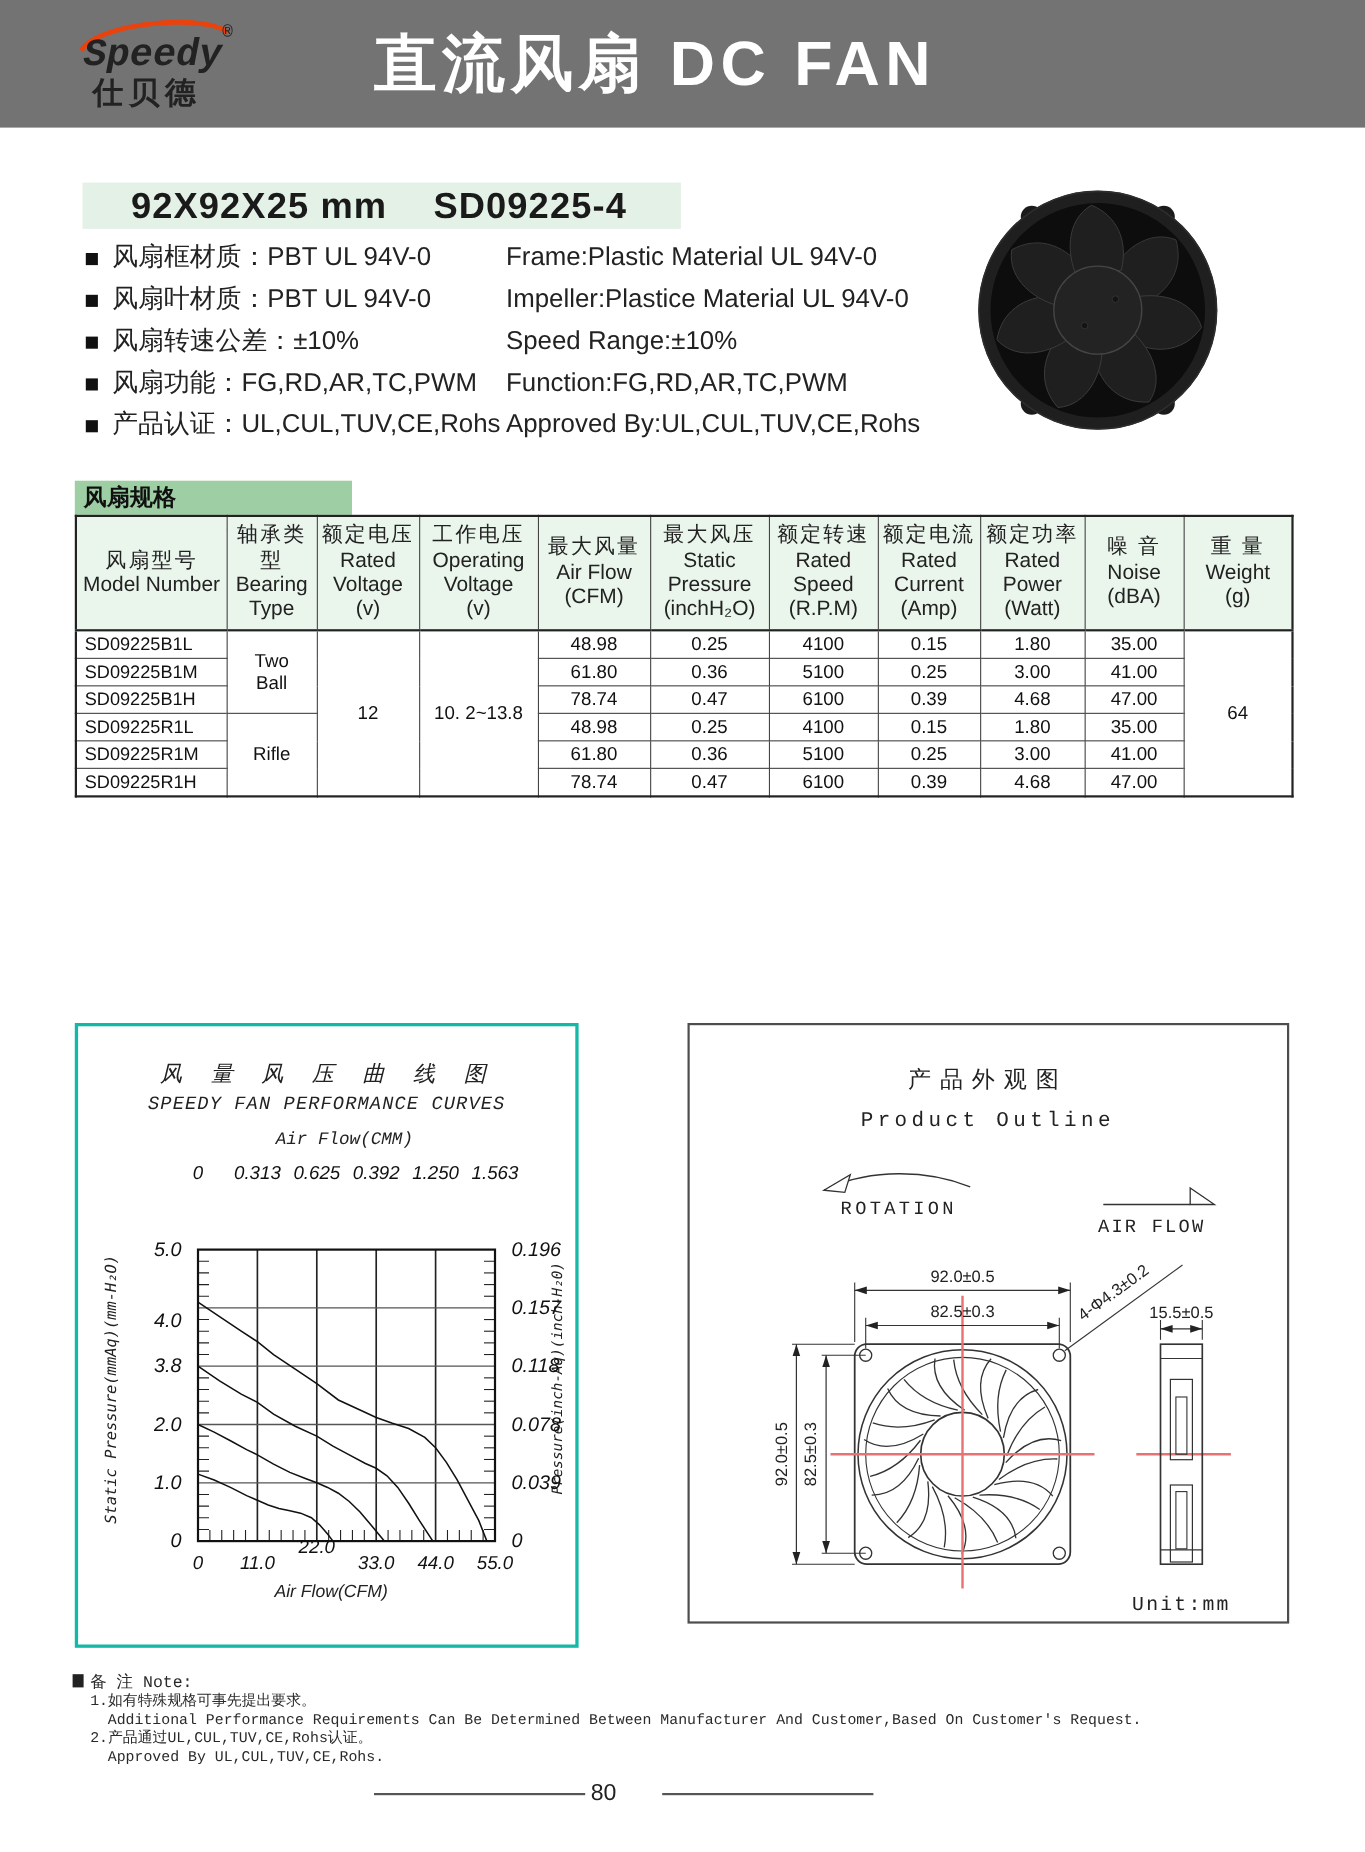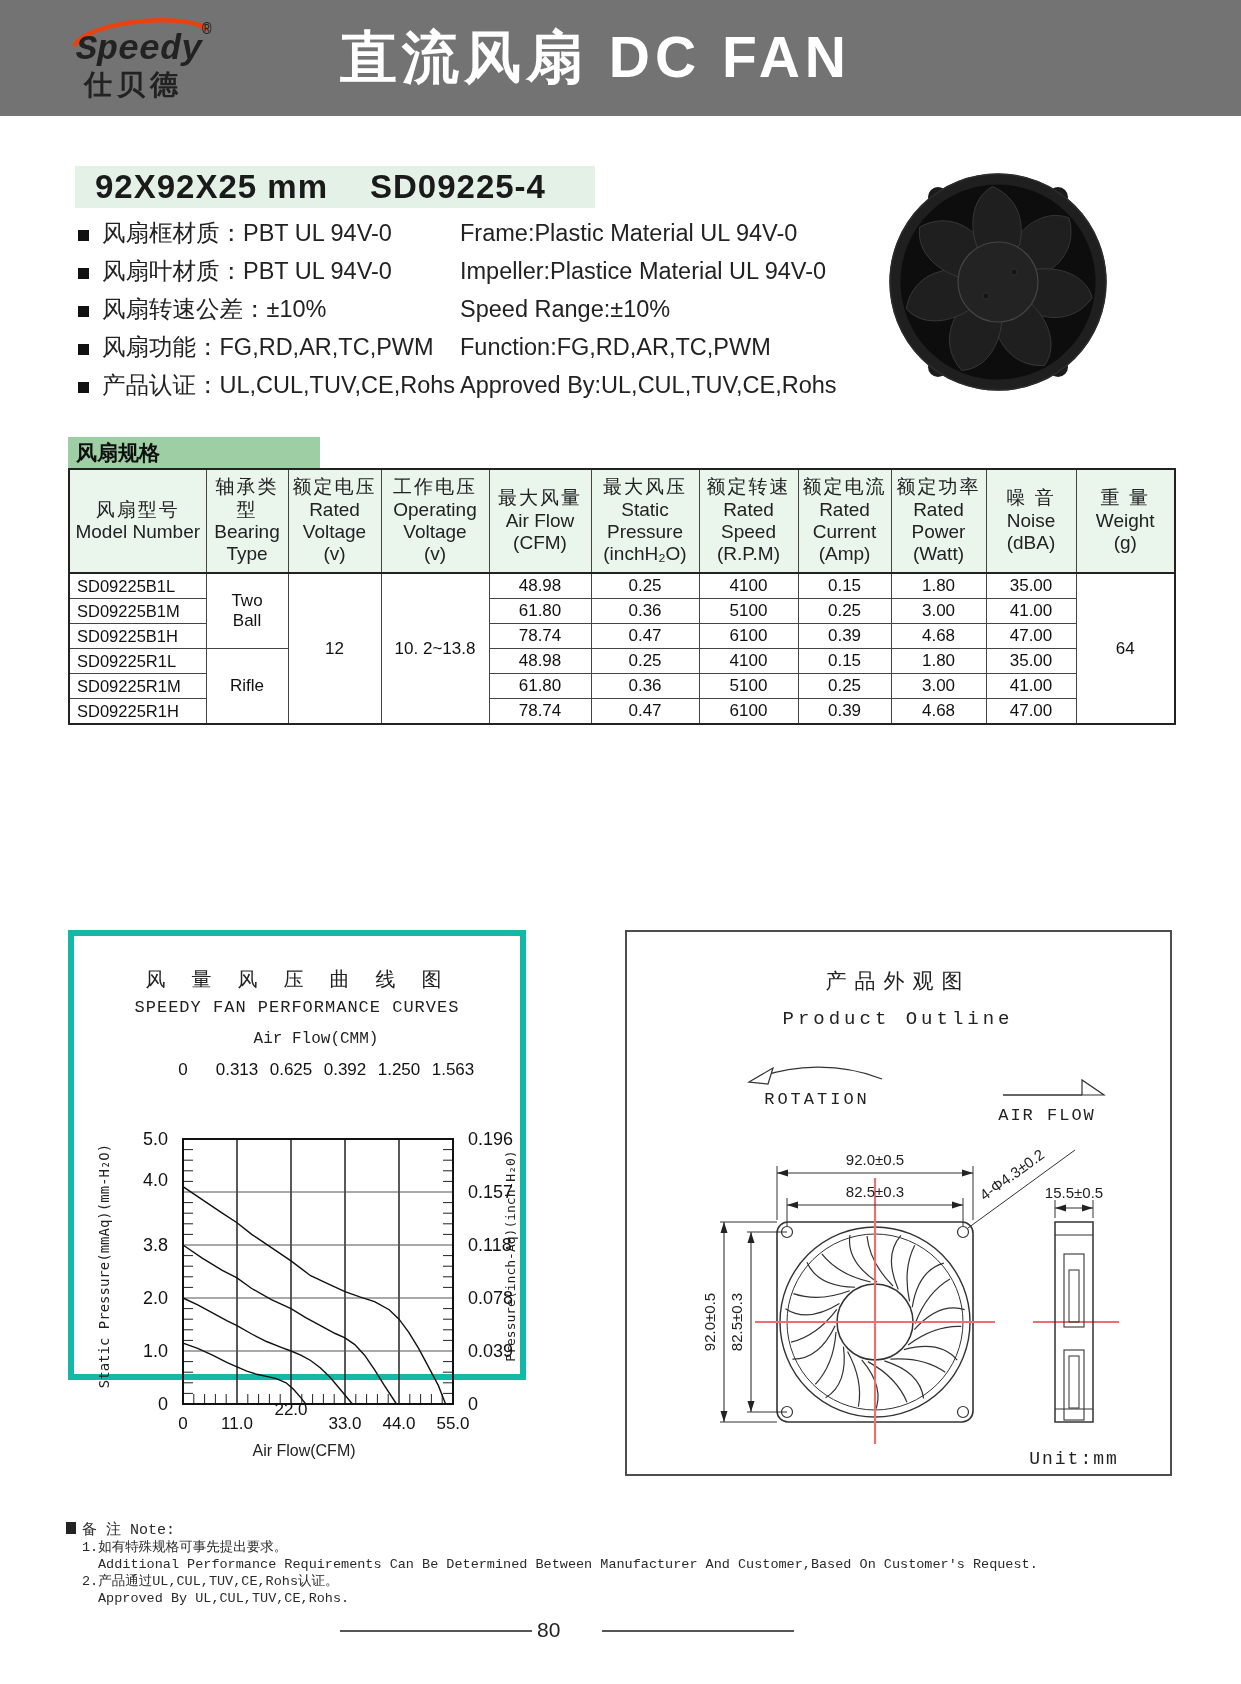--- a/index.html
+++ b/index.html
@@ -7,21 +7,21 @@
         font-family:"Liberation Sans",sans-serif;color:#1a1a1a;margin:0 auto;}
 
   
   .header{position:absolute;left:0;top:0;width:1241px;height:116px;background:#737373;}
   .logo{position:absolute;left:52px;top:12px;width:180px;height:94px;}
   .main-title{position:absolute;left:340px;top:20px;font-size:57px;font-weight:bold;color:#ffffff;
               letter-spacing:5px;white-space:nowrap;}
 
   
   .prod-bar{position:absolute;left:75px;top:166px;width:520px;height:42px;background:#e4f1e6;
-            display:flex;align-items:center;font-weight:bold;font-size:33px;}
+            display:flex;align-items:center;font-weight:bold;font-size:33px;padding-left:24px;}
   .prod-size{margin-left:20px;letter-spacing:1px;}
   .prod-model{margin-left:42px;letter-spacing:1px;}
 
   
   .features{position:absolute;left:78px;top:214px;width:800px;}
   .feat-row{display:grid;grid-template-columns:382px 1fr;height:38px;align-items:center;}
   .feat-cn,.feat-en{font-size:23.5px;color:#222;white-space:nowrap;}
   .sq{display:inline-block;width:11px;height:11px;background:#111;margin-right:13px;}
 
   
@@ -33,21 +33,21 @@
   table.spec{position:absolute;left:68px;top:468px;width:1106px;border-collapse:collapse;table-layout:fixed;
              border:2px solid #222;}
   .spec th,.spec td{border:1px solid #444;}
   .spec thead th{background:#eaf5ec;height:100px;font-weight:normal;font-size:19px;line-height:1.18;
                  border-bottom:2px solid #222;color:#222;}
   .spec tbody td{height:24px;text-align:center;font-size:17px;color:#111;padding:0;}
   .spec td.model-cell{text-align:left;padding-left:7px;font-size:16.5px;letter-spacing:0;}
   .th-cn{letter-spacing:2px;}
 
   
-  .chart-panel{position:absolute;left:68px;top:930px;width:458px;height:450px;border:6px solid #14b8a6;box-sizing:border-box;}
+  .chart-panel{position:absolute;left:68px;top:930px;width:458px;height:568px;border:3px solid #14b8a6;box-sizing:border-box;font-style:italic;}
   .chart-panel .ttl-cn{position:absolute;left:0;top:30px;width:100%;text-align:center;font-size:20px;
        letter-spacing:7px;font-family:"Liberation Mono",monospace;color:#222;}
   .chart-panel .ttl-en{position:absolute;left:0;top:62px;width:100%;text-align:center;font-size:17px;
        letter-spacing:1px;font-family:"Liberation Mono",monospace;color:#222;}
   .chart-panel .ax-top{position:absolute;left:107px;top:94px;width:270px;text-align:center;font-size:16px;
        font-family:"Liberation Mono",monospace;color:#222;}
   .chart-panel .ax-bottom{position:absolute;left:95px;top:506px;width:270px;text-align:center;font-size:16px;color:#222;}
   .tick{position:absolute;font-size:17px;color:#111;white-space:nowrap;}
   .tick.tc{transform:translate(-50%,0);}
   .tick.tr{transform:translate(-100%,-50%);font-size:18px;}
@@ -302,21 +302,21 @@
       <span class="tick tc" style="left: 271px; top: 124px;">0.392</span>
       <span class="tick tc" style="left: 325px; top: 124px;">1.250</span>
       <span class="tick tc" style="left: 379px; top: 124px;">1.563</span>
       <span class="tick tc" style="left: 109px; top: 478px;">0</span>
       <span class="tick tc" style="left: 163px; top: 478px;">11.0</span>
       <span class="tick tc" style="left: 217px; top: 464px;">22.0</span>
       <span class="tick tc" style="left: 271px; top: 478px;">33.0</span>
       <span class="tick tc" style="left: 325px; top: 478px;">44.0</span>
       <span class="tick tc" style="left: 379px; top: 478px;">55.0</span>
       <span class="tick tr" style="left: 94px; top: 203px;">5.0</span>
-      <span class="tick tr" style="left: 94px; top: 244px;">4.0</span>
+      <span class="tick tr" style="left: 94px; top: 268px;">4.0</span>
       <span class="tick tr" style="left: 94px; top: 309px;">3.8</span>
       <span class="tick tr" style="left: 94px; top: 362px;">2.0</span>
       <span class="tick tr" style="left: 94px; top: 415px;">1.0</span>
       <span class="tick tr" style="left: 94px; top: 468px;">0</span>
       <span class="tick tl" style="left: 394px; top: 203px;">0.196</span>
       <span class="tick tl" style="left: 394px; top: 256px;">0.157</span>
       <span class="tick tl" style="left: 394px; top: 309px;">0.118</span>
       <span class="tick tl" style="left: 394px; top: 362px;">0.078</span>
       <span class="tick tl" style="left: 394px; top: 415px;">0.039</span>
       <span class="tick tl" style="left: 394px; top: 468px;">0</span>

